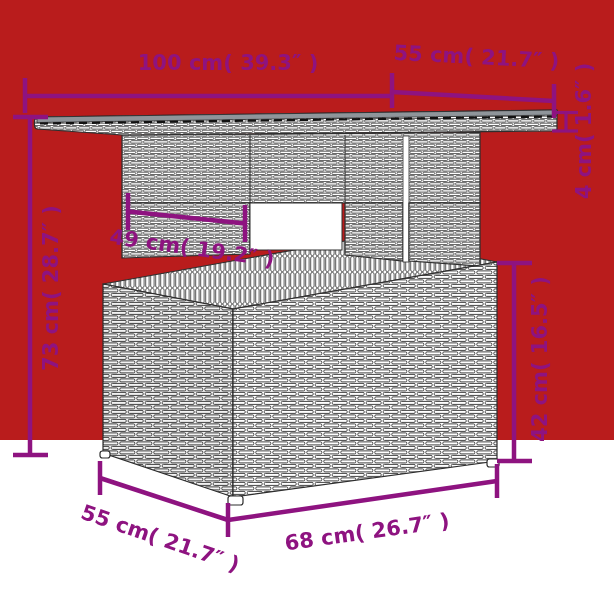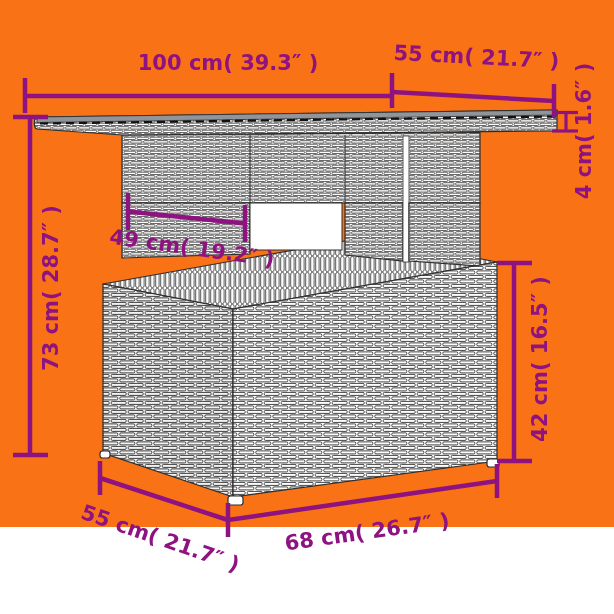--- a/index.html
+++ b/index.html
@@ -2,21 +2,21 @@
 <html><head>
 <meta charset="utf-8">
 <style>
   html, body {
     margin: 0; padding: 0;
     width: 614px; height: 614px;
     background: #ffffff;
     font-family: "DejaVu Sans", sans-serif;
     overflow: hidden;
   }
-  .stage { position: relative; width: 614px; height: 527px; background: #f97316; }
+  .stage { position: relative; width: 614px; height: 440px; background: #b91c1c; }
   svg { display: block; }
   .dim-line   { stroke: #8e1380; stroke-width: 4.5; fill: none; }
   .dim-tick   { stroke: #8e1380; stroke-width: 4.5; fill: none; }
   .dim-thin   { stroke: #8e1380; stroke-width: 3.2; fill: none; }
   .dim-label  {
     fill: #8e1380;
     font-family: "DejaVu Sans", sans-serif;
     font-size: 21px;
     font-weight: bold;
     text-anchor: middle;

